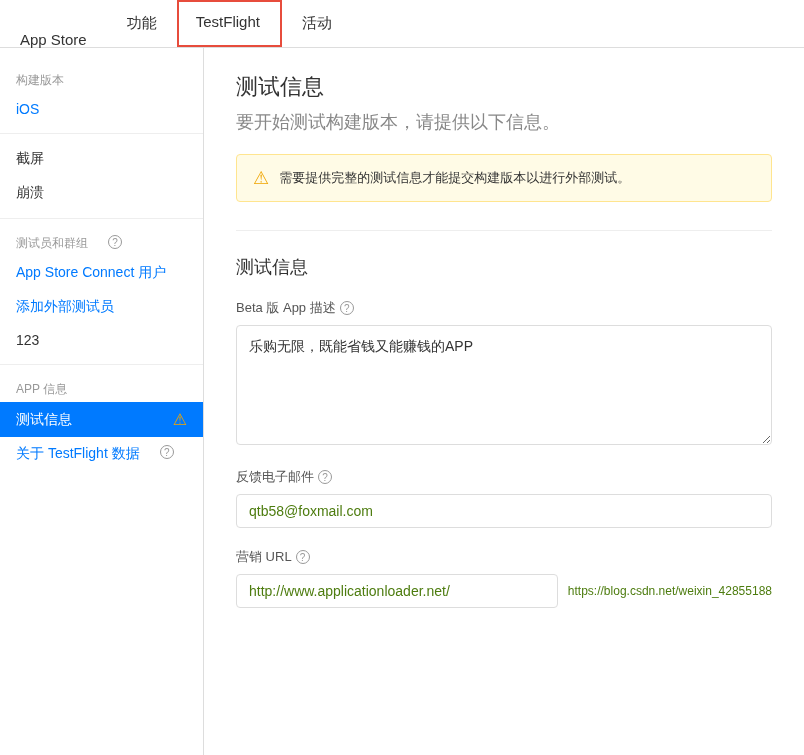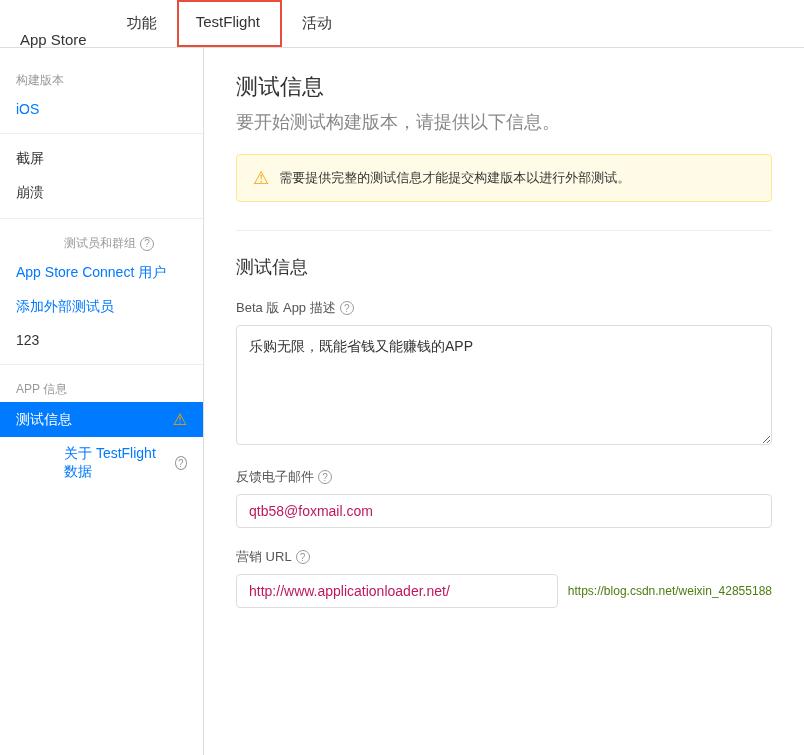--- a/index.html
+++ b/index.html
@@ -73,23 +73,21 @@
     .sidebar-item.active .warn-icon {
       color: #f0a500;
     }
     .sidebar-divider {
       height: 1px;
       background: #eee;
       margin: 8px 0;
     }
     .sidebar-label-with-help {
       display: flex;
-      align-items: center;
-      gap: 4px;
-      margin-left: 48px;
+      gap: 20px;
     }
     .help-icon {
       width: 14px;
       height: 14px;
       border-radius: 50%;
       border: 1px solid #999;
       color: #999;
       font-size: 10px;
       display: inline-flex;
       align-items: center;
@@ -170,21 +168,21 @@
       font-family: inherit;
       outline: none;
     }
 
     .input-field {
       width: 100%;
       border: 1px solid #ddd;
       border-radius: 4px;
       padding: 8px 12px;
       font-size: 14px;
-      color: #be185d;
+      color: #4d7c0f;
       outline: none;
       font-family: inherit;
     }
 
     .field-group {
       margin-bottom: 20px;
     }
 
     .input-with-link {
       position: relative;

